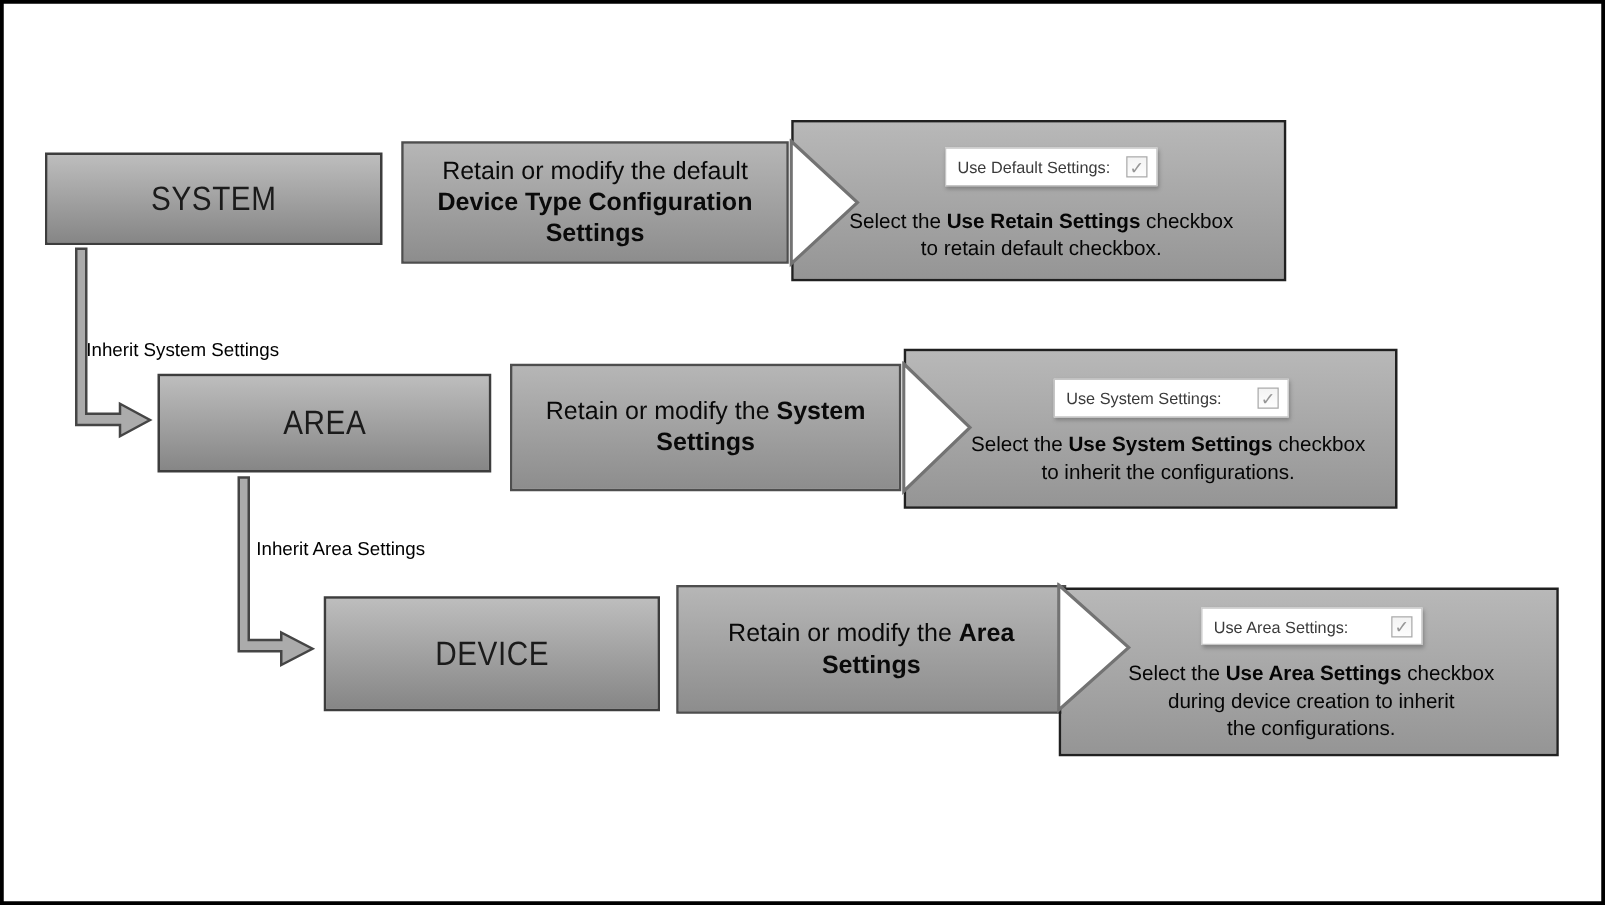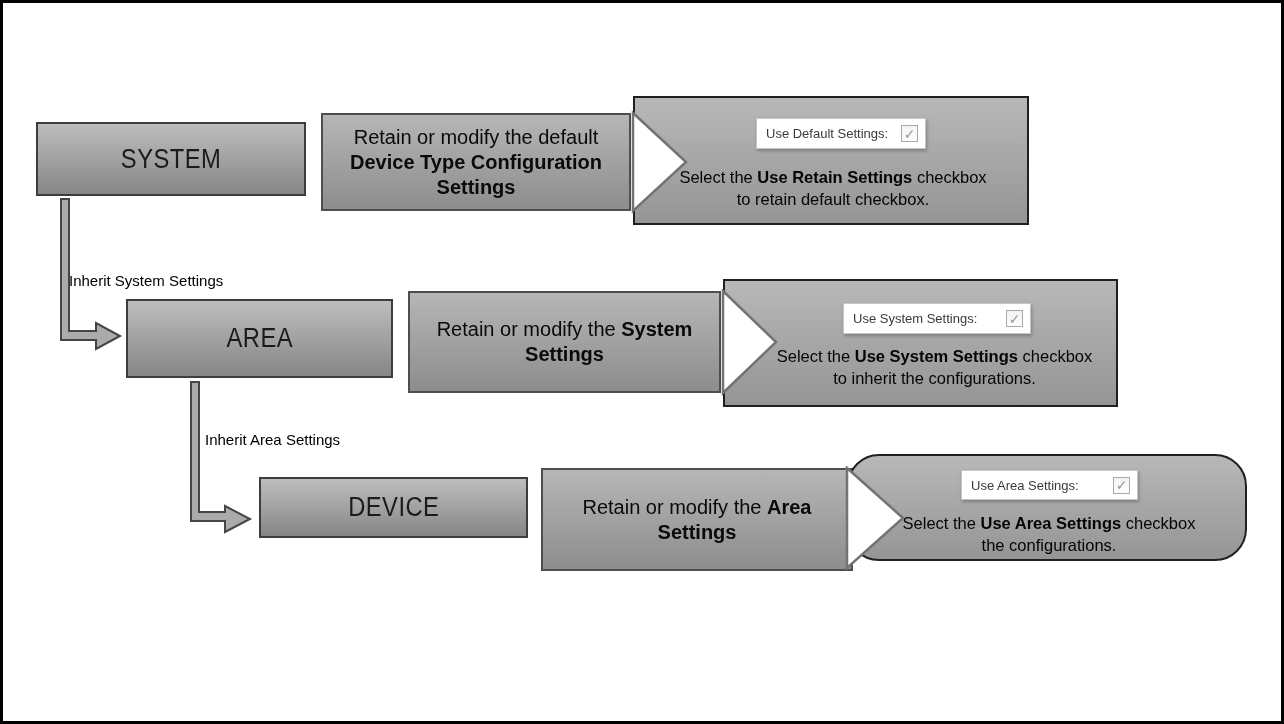--- a/index.html
+++ b/index.html
@@ -51,30 +51,30 @@
   .conn-label { position:absolute; font-size:15px; color:#000; white-space:nowrap; }
   
   .title { position:absolute; left:0; top:646px; width:100%; text-align:center; }
   .title-inner {
     display:inline-block; transform:scaleX(.88); transform-origin:center;
     font-size:40px; font-weight:700; color:#000; letter-spacing:0;
   }
   
   .n1 { left:33px;  top:119px; width:270px; height:74px;justify-content:center; }
   .n2 { left:123px; top:296px; width:267px; height:79px; }
-  .n3 { left:256px; top:474px; width:269px; height:61px; }
+  .n3 { left:256px; top:474px; width:269px; height:92px; }
   .a1 { left:318px; top:110px; width:310px; height:98px; }
   .a2 { left:405px; top:288px; width:313px; height:102px; }
   .a3 { left:538px; top:465px; width:312px; height:103px; }
   .t1 { left:628px; top:108px; }
   .t2 { left:718px; top:286px; }
   .t3 { left:842px; top:463px; }
   .r1 { left:630px; top:93px;  width:396px; height:129px; }
   .r2 { left:720px; top:276px; width:395px; height:128px; }
-  .r3 { left:844px; top:451px; width:400px; height:107px;border-radius:32px; }
+  .r3 { left:844px; top:467px; width:400px; height:135px; }
   .s1 { left:121px; top:20px; width:170px; height:31px; }
   .s2 { left:118px; top:22px; width:188px; height:31px; }
   .s3 { left:112px; top:14px; width:177px; height:30px; }
   .rt1 { left:13px; top:68px; width:370px; }
   .rt2 { left:25px; top:64px; width:369px;text-align:center; }
   .rt3 { left:20px; top:56px; width:360px; }
   .c1 { left:52px;  top:194px; }
   .c2 { left:179px; top:377px; }
   .l1 { left:66px;  top:240px;margin-top:29px; }
   .l2 { left:202px; top:428px; }
@@ -160,18 +160,19 @@
 
   <div class="result r3">
     <div class="strip s3">
       <span class="strip-label">Use Area Settings:</span>
       <span class="cb">
           <span class="cb-check">✓</span>
         </span>
     </div>
     <div class="rtext rt3">
       <div><span>Select the </span><b>Use Area Settings</b><span> checkbox</span></div>
+      <div>during device creation to inherit</div>
       <div>the configurations.</div>
     </div>
   </div>
 
 
 </div>
 
 </body></html>

